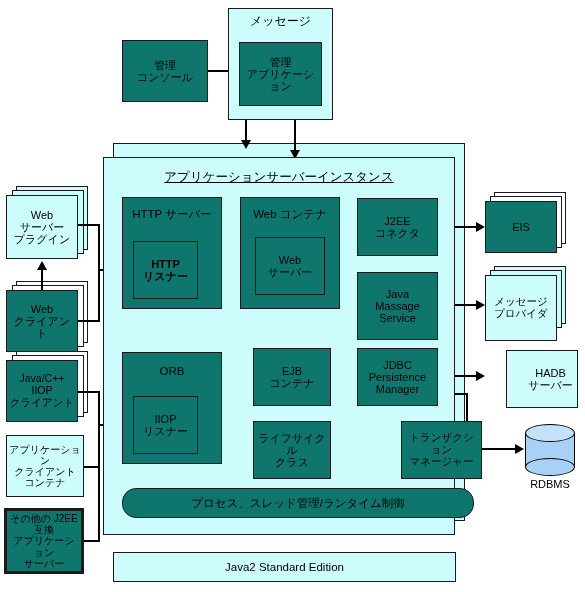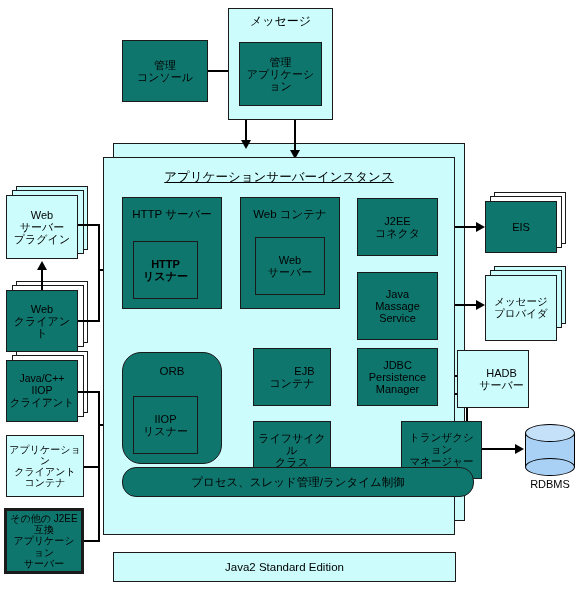--- a/index.html
+++ b/index.html
@@ -179,52 +179,52 @@
     <span class="inner-pad" style="white-space:pre-line;">J2EE
 コネクタ</span>
   </div>
 
   <div class="box white" style="left:357px; top:272px; width:81px; height:68px;">
     <span class="inner-pad" style="white-space:pre-line;">Java
 Massage
 Service</span>
   </div>
 
-  <div class="box white" style="left:122px; top:352px; width:100px; height:112px; display:block;border-radius:19px;">
+  <div class="box white" style="left:122px; top:352px; width:100px; height:112px; display:block;">
     <div class="title-label" style="top:12px; left:0; font-size:11.5px;">ORB</div>
   </div>
   <div class="shadow2 white" style="left:142px; top:387px; width:65px; height:58px; background:#fff;"></div>
   <div class="shadow1 white" style="left:138px; top:391px; width:65px; height:58px; background:#fff;"></div>
   <div class="box white" style="left:133px; top:396px; width:65px; height:58px;">
     <span class="inner-pad" style="white-space:pre-line;">IIOP
 リスナー</span>
   </div>
 
   <div class="box white" style="left:253px; top:348px; width:78px; height:58px;">
-    <span class="inner-pad" style="white-space:pre-line;text-align:right;">EJB
+    <span class="inner-pad" style="white-space:pre-line;">EJB
 コンテナ</span>
   </div>
 
   <div class="box white" style="left:357px; top:348px; width:81px; height:58px;">
     <span class="inner-pad" style="white-space:pre-line;">JDBC
 Persistence
 Manager</span>
   </div>
 
   <div class="box white" style="left:253px; top:421px; width:78px; height:58px;">
     <span class="inner-pad" style="white-space:pre-line;">ライフサイクル
 クラス</span>
   </div>
 
   <div class="box white" style="left:357px; top:421px; width:81px; height:58px;margin-left:44px;">
     <span class="inner-pad" style="white-space:pre-line; font-size:10.5px;">トランザクション
 マネージャー</span>
   </div>
 
-  <div class="box white" style="left:122px; top:467px; width:352px; height:30px;border-radius:14px;">
+  <div class="box white" style="left:122px; top:488px; width:352px; height:30px;border-radius:14px;">
     <span class="inner-pad" style="font-size:11.5px;">プロセス、スレッド管理/ランタイム制御</span>
   </div>
 
   <div class="box cyan" style="left:113px; top:552px; width:343px; height:30px;">
     <span class="inner-pad" style="font-size:11.5px;">Java2 Standard Edition</span>
   </div>
 
   <div class="shadow2 cyan" style="left:16px; top:186px; width:72px; height:64px; background:#ccfcfc;"></div>
   <div class="shadow1 cyan" style="left:12px; top:190px; width:72px; height:64px; background:#ccfcfc;"></div>
   <div class="box cyan" style="left:6px; top:195px; width:72px; height:64px;">
@@ -286,21 +286,21 @@
     <span class="inner-pad" style="white-space:pre-line;">EIS</span>
   </div>
 
   <div class="shadow2 cyan" style="left:494px; top:266px; width:72px; height:58px; background:#ccfcfc;"></div>
   <div class="shadow1 cyan" style="left:490px; top:270px; width:72px; height:58px; background:#ccfcfc;"></div>
   <div class="box cyan" style="left:485px; top:275px; width:72px; height:66px;">
     <span class="inner-pad" style="white-space:pre-line; font-size:10.5px;">メッセージ
 プロバイダ</span>
   </div>
 
-  <div class="box cyan" style="left:457px; top:350px; width:72px; height:58px;padding-left:17px;">
+  <div class="box cyan" style="left:506px; top:350px; width:72px; height:58px;padding-left:17px;">
     <span class="inner-pad" style="white-space:pre-line;">HADB
 サーバー</span>
   </div>
 
   <div class="cyl" style="left:525px; top:424px; width:50px; height:52px;">
     <div class="cyl-body"></div>
     <div class="cyl-bottom"></div>
     <div class="cyl-top"></div>
   </div>
   <div class="cyl-caption" style="left:512px; top:478px; width:76px;">RDBMS</div>

